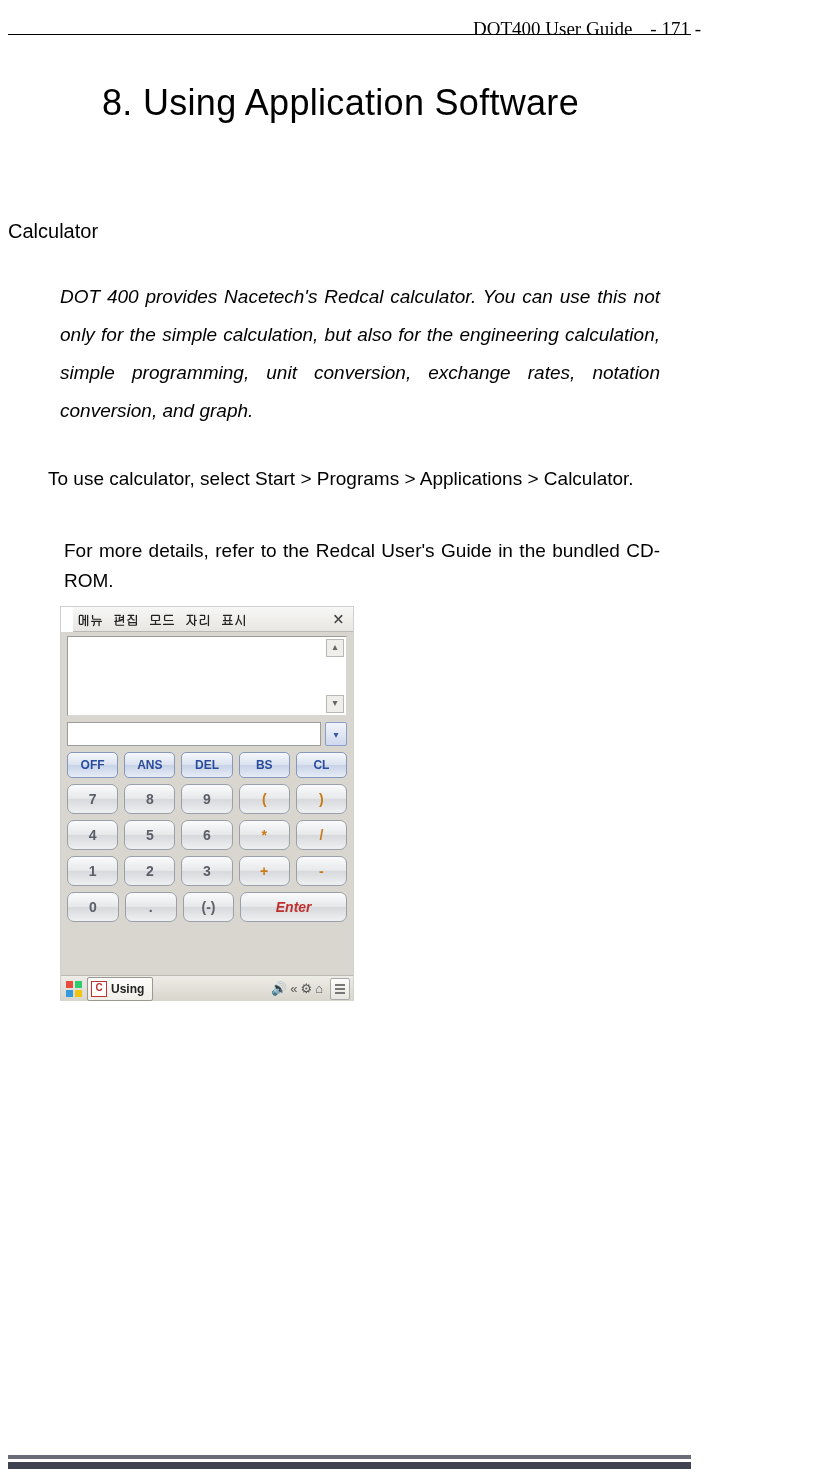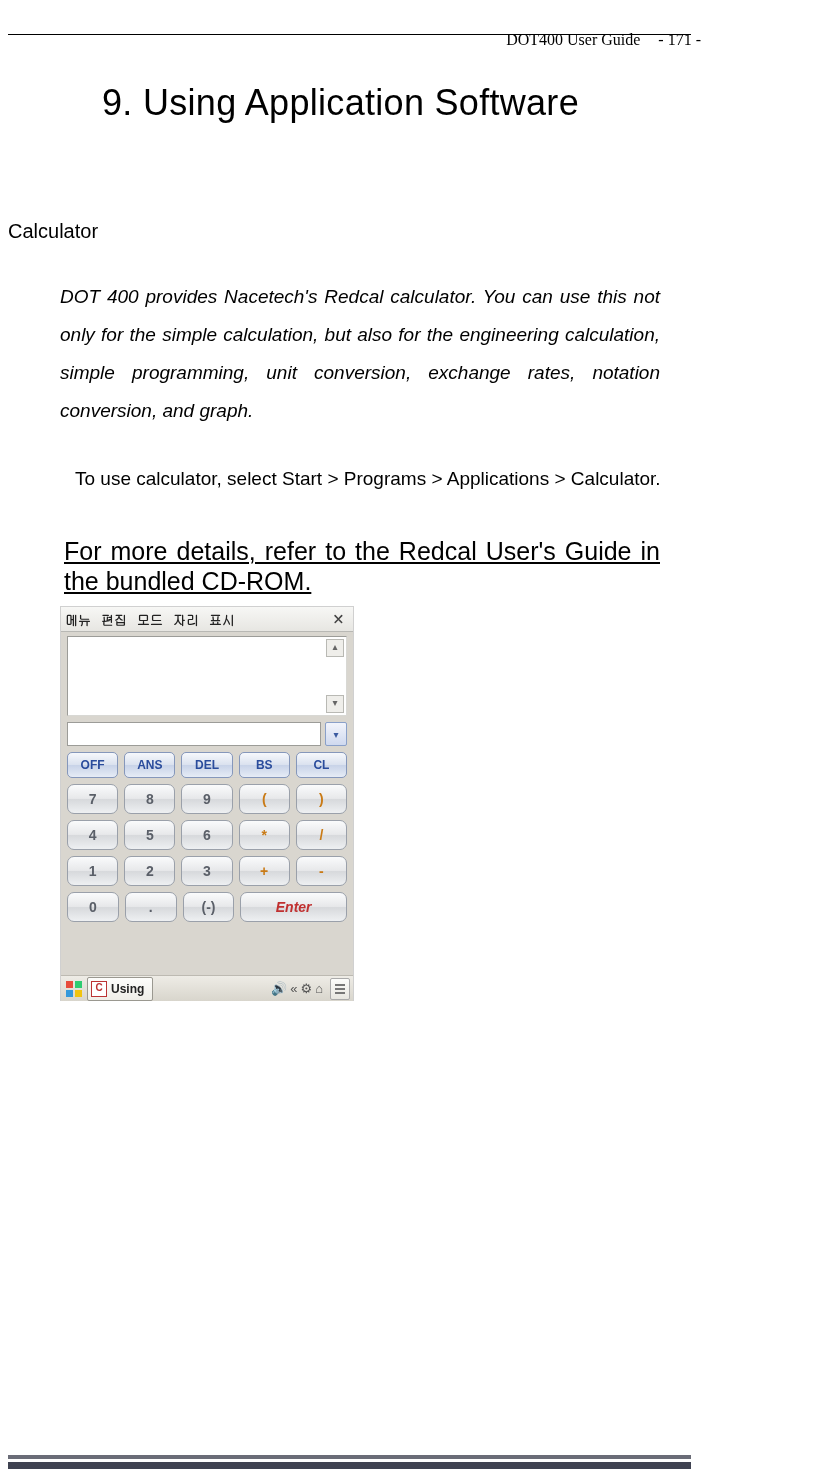--- a/index.html
+++ b/index.html
@@ -17,24 +17,24 @@
     box-sizing: border-box;
   }
   .header-row {
     position: absolute;
     top: 0;
     left: 0;
     right: 0;
     height: 40px;
     display: flex;
     justify-content: flex-end;
-    align-items: center;
-    padding: 20px 130px 0 0;
+    align-items: flex-end;
+    padding: 0 130px 0 0;
     font-family: 'Times New Roman', serif;
-    font-size: 16px;
+    font-size: 19px;
   }
   .header-title { margin-right: 18px; }
   .header-pg { }
   .hr-top {
     position: absolute;
     top: 34px;
     left: 8px;
     right: 140px;
     height: 0;
     border-top: 1.5px solid #000;
@@ -62,35 +62,34 @@
     left: 60px;
     width: 600px;
     font-size: 19px;
     line-height: 38px;
     text-align: justify;
     font-style: italic;
   }
   .body2 {
     position: absolute;
     top: 460px;
-    left: 75px;
+    left: 48px;
     width: 600px;
     font-size: 19px;
     line-height: 38px;
     text-align: justify;
   }
   .body3 {
     position: absolute;
     top: 536px;
     left: 64px;
     width: 596px;
-    font-size: 25px;
+    font-size: 19px;
     line-height: 30px;
     text-align: justify;
-    text-decoration: underline;
   }
   
   .calc-wrap {
     position: absolute;
     top: 606px;
     left: 60px;
     width: 294px;
     height: 395px;
     background: #fff;
     border: 1px solid #d0d0d0;
@@ -101,20 +100,21 @@
     background: linear-gradient(#f7f7f5,#e7e6e2);
     border-bottom: 1px solid #b8b8b4;
     display: flex;
     align-items: center;
     font-family: Gulim, 'Malgun Gothic', sans-serif;
     font-size: 13px;
     font-weight: bold;
     color: #222;
     padding: 0 4px;
     gap: 10px;
+    margin-left: 12px;
   }
   .calc-menubar .close {
     margin-left: auto;
     font-size: 16px;
     font-weight: bold;
     padding: 0 4px;
     line-height: 14px;
     color: #444;
   }
   .calc-body {
@@ -273,21 +273,21 @@
 <body>
 
 <div class="page">
 
   <div class="header-row">
     <span class="header-title">DOT400 User Guide</span>
     <span class="header-pg">- 171 -</span>
   </div>
   <div class="hr-top"></div>
 
-  <div class="chapter-title">9. Using Application Software</div>
+  <div class="chapter-title">8. Using Application Software</div>
 
   <div class="section-title">Calculator</div>
 
   <div class="body1">DOT 400 provides Nacetech's Redcal calculator. You can use this not only for the simple calculation, but also for the engineering calculation, simple programming, unit conversion, exchange rates, notation conversion, and graph.</div>
   <div class="body2">To use calculator, select Start &gt; Programs &gt; Applications &gt; Calculator.</div>
   <div class="body3">For more details, refer to the Redcal User's Guide in the bundled CD-ROM.</div>
 
   <div class="calc-wrap">
     <div class="calc-menubar">
       <span>메뉴</span>

